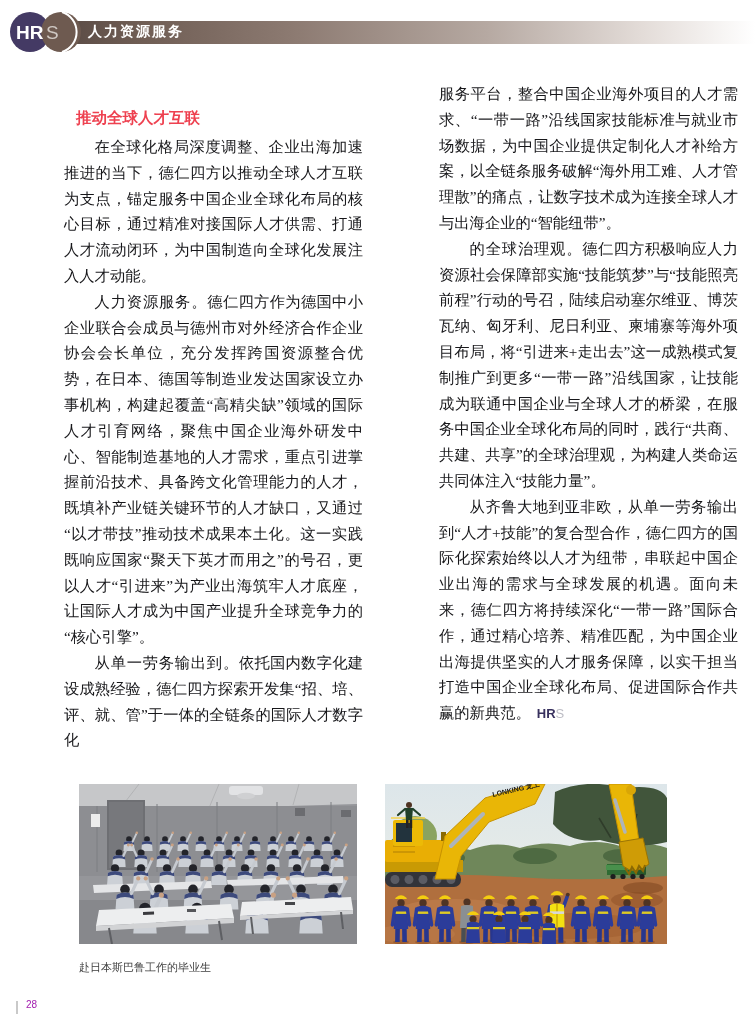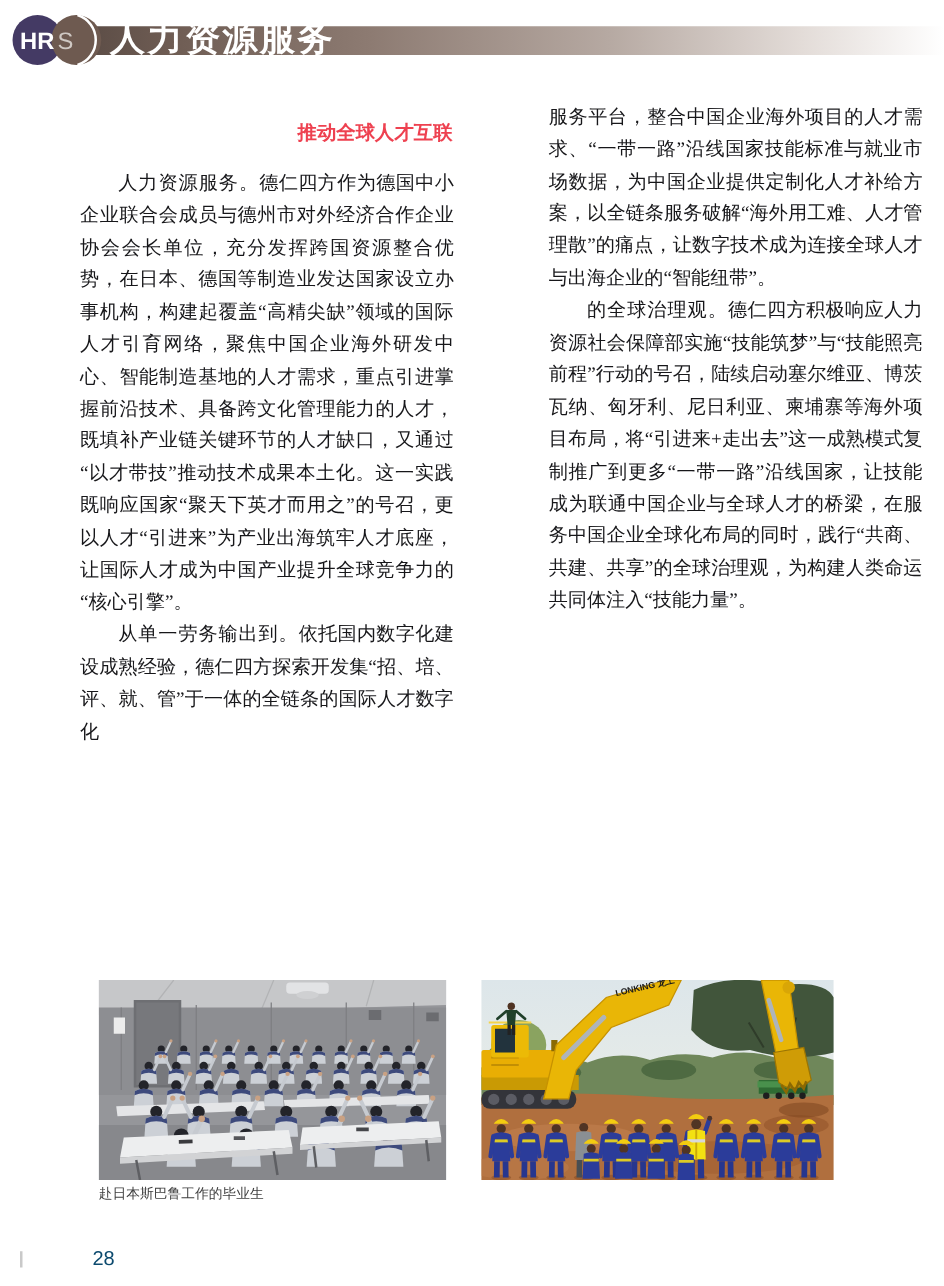--- a/index.html
+++ b/index.html
@@ -4,78 +4,80 @@
 <style>
   html,body{margin:0;padding:0;background:#ffffff;}
   .page{position:relative;width:755px;height:1029px;background:#fff;overflow:hidden;
         font-family:"Liberation Serif","DejaVu Serif",serif;}
 
   
   .banner{position:absolute;left:50px;top:21px;width:705px;height:23px;
           background:linear-gradient(90deg,#564842 0%,#6e5c53 12%,#8d7b72 35%,
                      #b6a9a2 62%,#e3dcd8 84%,#ffffff 100%);}
   .banner-title{position:absolute;left:88px;top:19px;height:26px;line-height:26px;
-          color:#ffffff;font-size:28px;font-weight:bold;letter-spacing:2px;
+          color:#ffffff;font-size:14px;font-weight:bold;letter-spacing:2px;
           font-family:"Liberation Serif","DejaVu Serif",serif;}
   .logo{position:absolute;left:5px;top:9px;}
 
   
-  .headline{position:absolute;left:64px;top:96px;width:298px;margin:0;text-align:right;
+  .headline{position:absolute;left:64px;top:96px;width:298px;margin:12px;text-align:left;
           font-size:15.5px;font-weight:bold;color:#ee4150;
           font-family:"Liberation Sans","DejaVu Sans",sans-serif;}
   .col{position:absolute;width:299px;font-size:15.3px;line-height:25.8px;color:#17171a;
           text-align:justify;}
   .col-left{left:64px;top:134px;}
   .col-right{left:393px;top:81px;margin-left:46px;}
   .col p{margin:0;padding:0;}
   .col p.ind{text-indent:2em;}
   .lead{letter-spacing:.5px;}
   .endmark{margin-left:6px;font-family:"Liberation Sans","DejaVu Sans",sans-serif;
           font-size:13px;font-weight:bold;letter-spacing:0;white-space:nowrap;}
   .endmark .hr{color:#38315e;}
   .endmark .s{color:#bcbcc4;font-weight:normal;}
 
   
   .figure{position:absolute;}
   .figure-left{left:79px;top:784px;width:278px;}
   .figure-right{left:385px;top:784px;width:282px;}
   .ph{display:block;width:100%;height:160px;}
-  .caption{margin-top:4px;font-size:11px;color:#3e3e3e;line-height:14px;
+  .caption{margin-top:16px;font-size:11px;color:#3e3e3e;line-height:14px;
           font-family:"Liberation Sans","DejaVu Sans",sans-serif;}
 
   
   .pagebar{position:absolute;left:16px;top:1001px;width:2px;height:13px;background:#c9c9c9;}
-  .pageno{position:absolute;left:26px;top:999px;font-size:16px;color:#0c4a6e;
-          font-family:"Liberation Sans","DejaVu Sans",sans-serif;margin-left:48px;}
+  .pageno{position:absolute;left:26px;top:999px;font-size:10px;color:#a21caf;
+          font-family:"Liberation Sans","DejaVu Sans",sans-serif;}
 </style>
 </head>
 <body>
 
 <div class="page">
 
   <div class="banner"></div>
   <span class="banner-title">人力资源服务</span>
   <svg class="logo" width="92" height="46" viewBox="0 0 92 46">
     <circle cx="25" cy="23" r="20" fill="#443a64"></circle>
     <circle cx="56" cy="23" r="20" fill="#6e5a50"></circle>
     <path d="M57,3 A21,21 0 0 1 57,43" stroke="#ffffff" stroke-width="2" fill="none"></path>
     <text x="11" y="30" font-family="Liberation Sans, sans-serif" font-size="19" font-weight="bold" fill="#ffffff">HR</text>
     <text x="41" y="30" font-family="Liberation Sans, sans-serif" font-size="19" fill="#cfc8c3">S</text>
   </svg>
 
   <h1 class="headline">推动全球人才互联</h1>
 
   <div class="col col-left">
+    <p class="ind"><span>在全球化格局深度调整、企业出海加速推进的当下，德仁四方以推动全球人才互联为支点，锚定服务中国企业全球化布局的核心目标，通过精准对接国际人才供需、打通人才流动闭环，为中国制造向全球化发展注入人才动能。</span></p>
     <p class="ind"><span class="lead">人力资源服务。</span><span>德仁四方作为德国中小企业联合会成员与德州市对外经济合作企业协会会长单位，充分发挥跨国资源整合优势，在日本、德国等制造业发达国家设立办事机构，构建起覆盖“高精尖缺”领域的国际人才引育网络，聚焦中国企业海外研发中心、智能制造基地的人才需求，重点引进掌握前沿技术、具备跨文化管理能力的人才，既填补产业链关键环节的人才缺口，又通过“以才带技”推动技术成果本土化。这一实践既响应国家“聚天下英才而用之”的号召，更以人才“引进来”为产业出海筑牢人才底座，让国际人才成为中国产业提升全球竞争力的“核心引擎”。</span></p>
     <p class="ind"><span class="lead">从单一劳务输出到。</span><span>依托国内数字化建设成熟经验，德仁四方探索开发集“招、培、评、就、管”于一体的全链条的国际人才数字化</span></p>
   </div>
 
   <div class="col col-right">
     <p><span>服务平台，整合中国企业海外项目的人才需求、“一带一路”沿线国家技能标准与就业市场数据，为中国企业提供定制化人才补给方案，以全链条服务破解“海外用工难、人才管理散”的痛点，让数字技术成为连接全球人才与出海企业的“智能纽带”。</span></p>
     <p class="ind"><span class="lead">的全球治理观。</span><span>德仁四方积极响应人力资源社会保障部实施“技能筑梦”与“技能照亮前程”行动的号召，陆续启动塞尔维亚、博茨瓦纳、匈牙利、尼日利亚、柬埔寨等海外项目布局，将“引进来+走出去”这一成熟模式复制推广到更多“一带一路”沿线国家，让技能成为联通中国企业与全球人才的桥梁，在服务中国企业全球化布局的同时，践行“共商、共建、共享”的全球治理观，为构建人类命运共同体注入“技能力量”。</span></p>
+    <p class="ind"><span>从齐鲁大地到亚非欧，从单一劳务输出到“人才+技能”的复合型合作，德仁四方的国际化探索始终以人才为纽带，串联起中国企业出海的需求与全球发展的机遇。面向未来，德仁四方将持续深化“一带一路”国际合作，通过精心培养、精准匹配，为中国企业出海提供坚实的人才服务保障，以实干担当打造中国企业全球化布局、促进国际合作共赢的新典范。</span><span class="endmark"><span class="hr">HR</span><span class="s">S</span></span></p>
   </div>
 
   <div class="figure figure-left">
     <svg class="ph" viewBox="0 0 278 160" preserveAspectRatio="none">
       <defs>
         <g id="stuA">
           <circle cx="0" cy="-11" r="4.6" fill="#23242a"></circle>
           <path d="M-8,-6 Q0,-10 8,-6 L9,8 L-9,8 Z" fill="#ccd0d6"></path>
           <path d="M-8,-6 Q0,-10 8,-6 L8.4,-2 Q0,-5.6 -8.4,-2 Z" fill="#3d4a7c"></path>
         </g>

